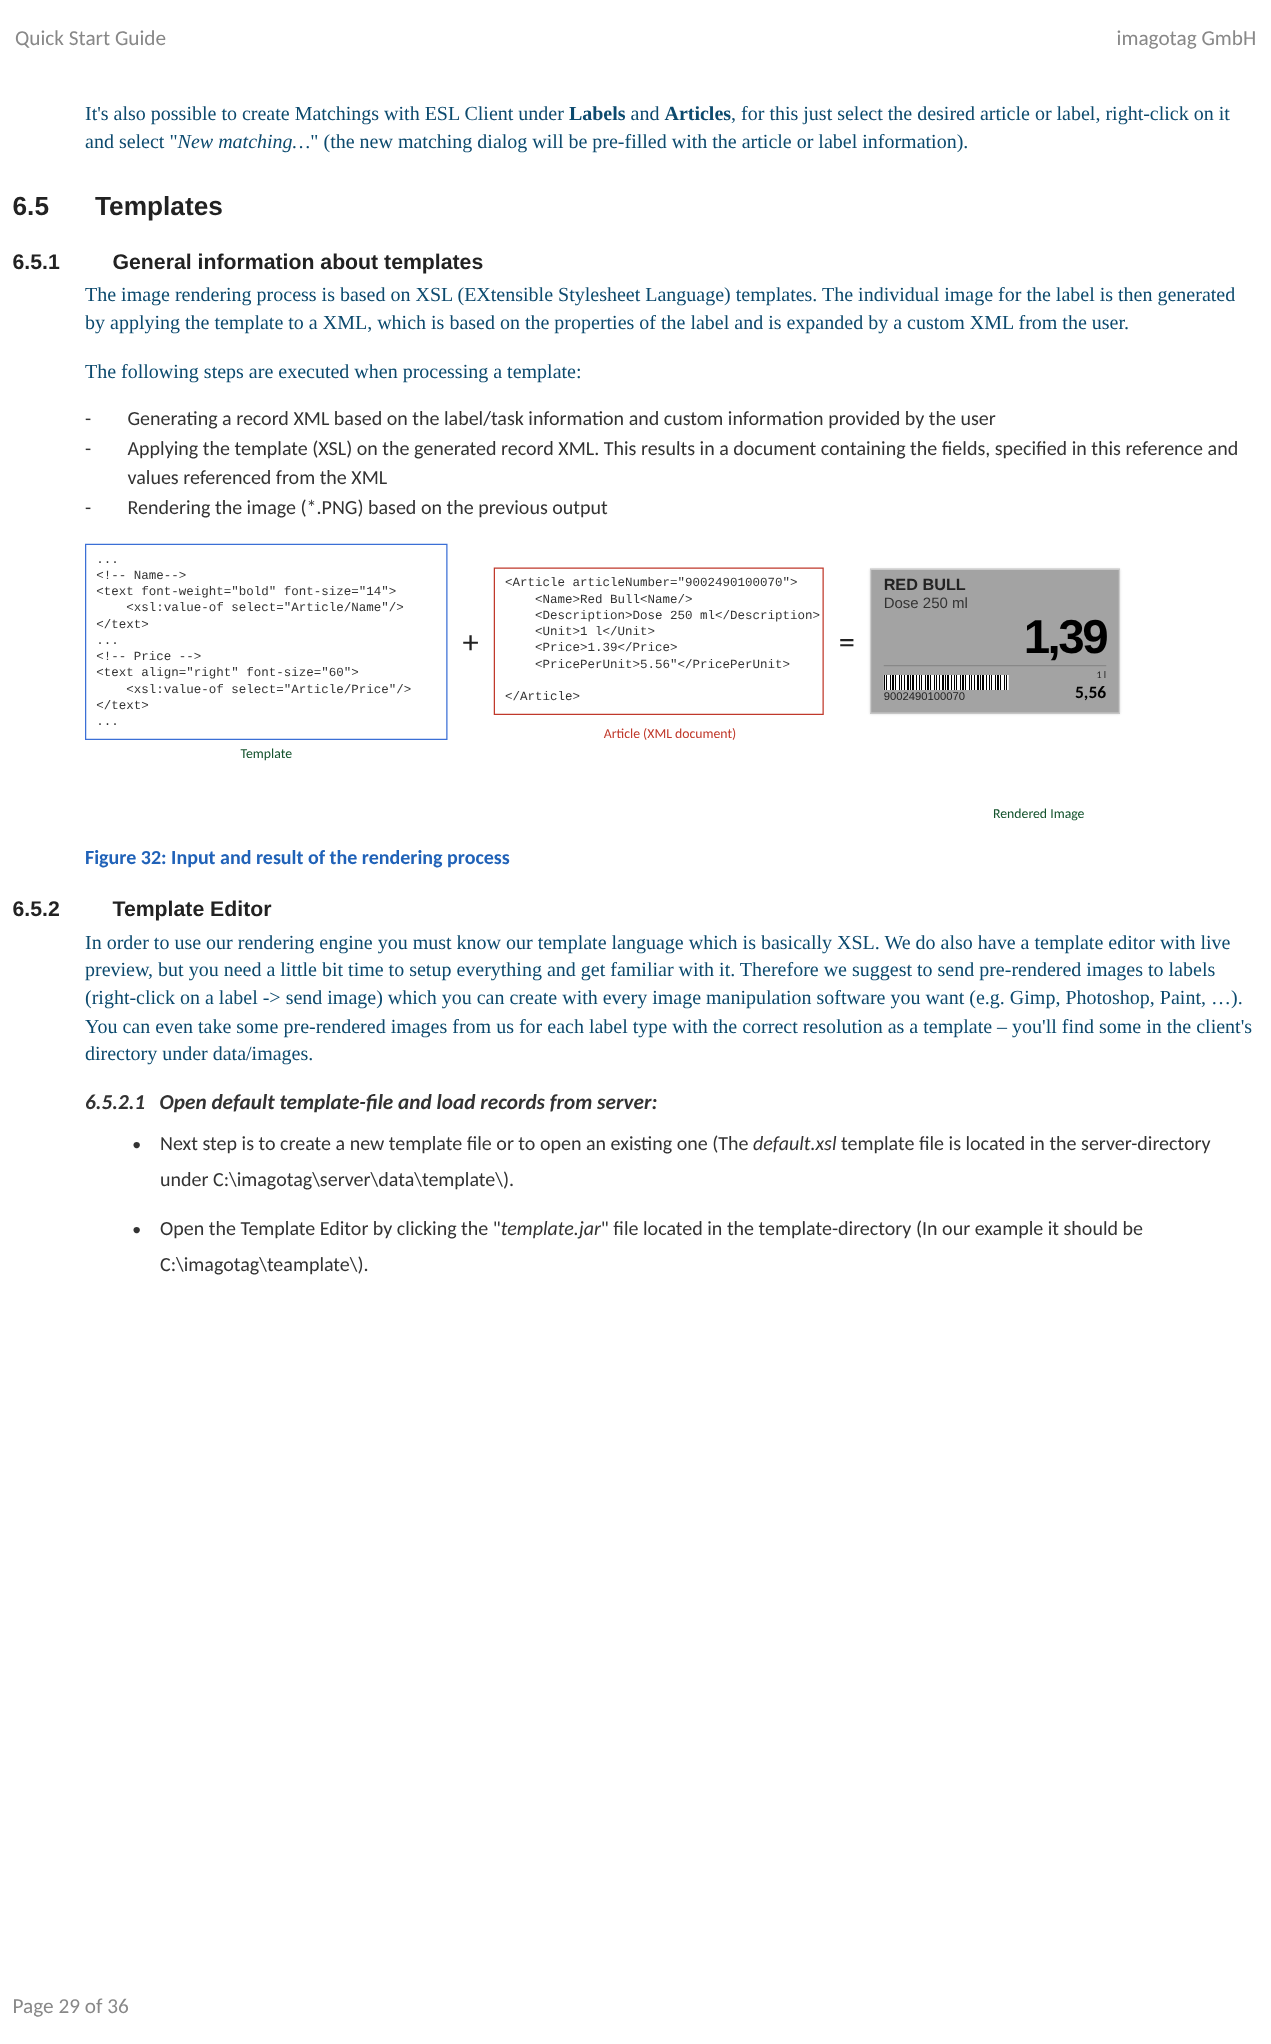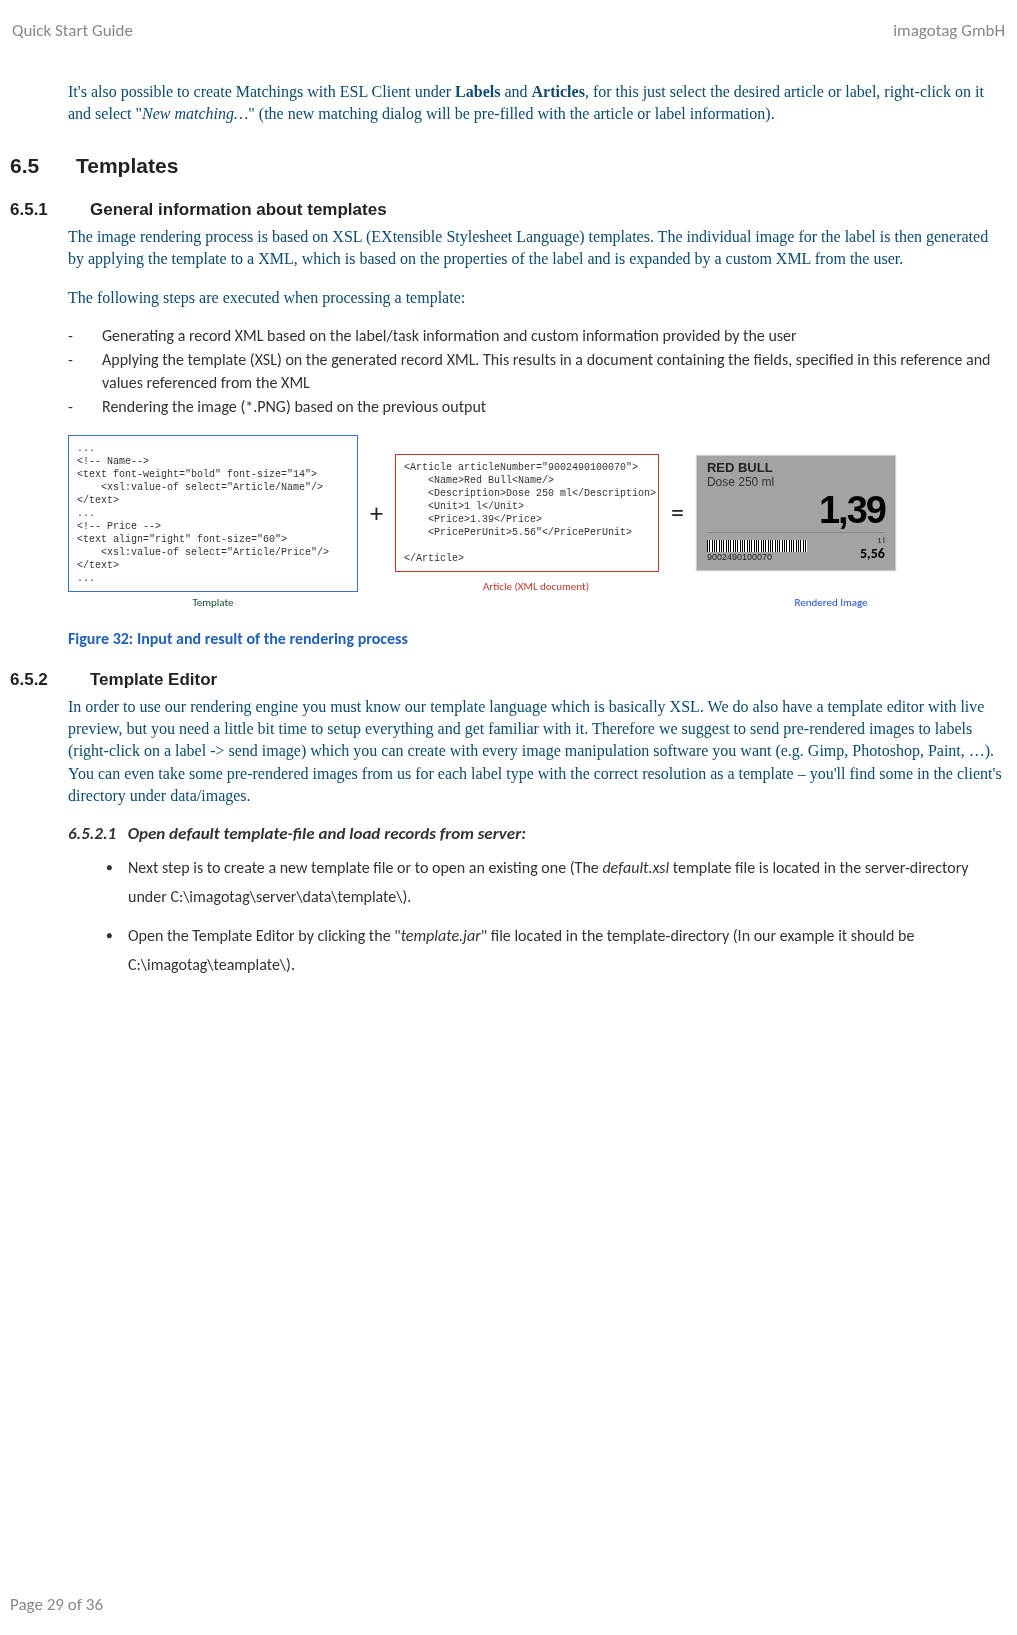--- a/index.html
+++ b/index.html
@@ -43,21 +43,21 @@
   .render-box .bottom { display: flex; justify-content: space-between; align-items: flex-end; border-top: 1px solid #888; padding-top: 2px; }
   .barcode-area { display:flex; flex-direction:column; }
   .barcode { height: 12px; width: 100px; background: repeating-linear-gradient(90deg,#000 0 1px,#fff 1px 2px,#000 2px 3px,#fff 3px 5px,#000 5px 6px,#fff 6px 7px); }
   .barnum { font-size: 9px; font-family: Arial, sans-serif; color: #222; }
   .ppu { font-weight: bold; font-size: 14px; color: #000; text-align: right; }
   .unit-small { font-size: 8px; text-align: right; color: #222; }
   .dlabels { display: flex; gap: 12px; }
   .dlabel { text-align: center; font-size: 11px; }
   .dlabel.t1 { color: #14532d; width: 290px; }
   .dlabel.t2 { color: #c0392b; width: 264px; margin-left: 34px; position: relative; top: -16px; }
-  .dlabel.t3 { color: #1d4ed8; width: 210px; margin-left: 46px; }
+  .dlabel.t3 { color: #14532d; width: 210px; margin-left: 46px; margin-top: 48px; }
   .footer { position: absolute; bottom: 20px; left: 10px; color: #888; font-size: 17px; }
 </style>
 </head>
 <body>
 
 <div class="header-row">
   <div>Quick Start Guide</div>
   <div>imagotag GmbH</div>
 </div>
 

